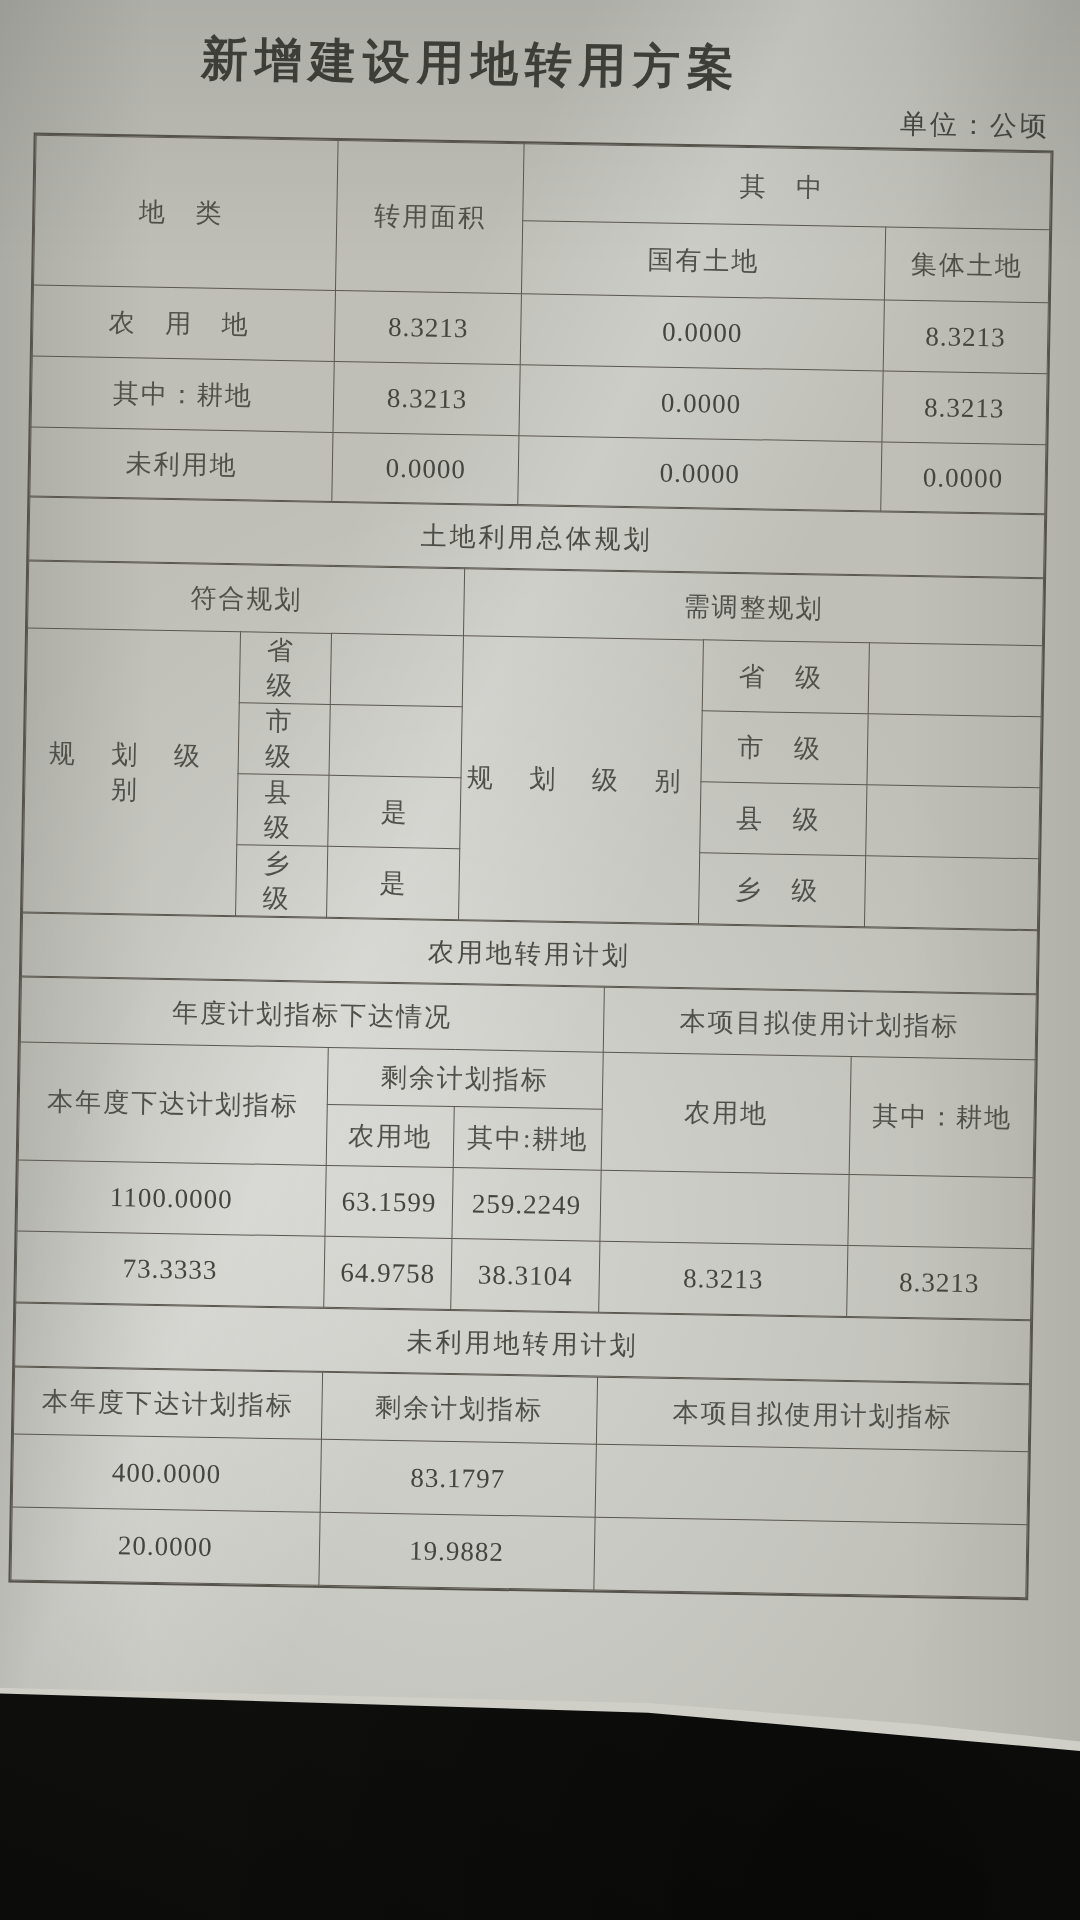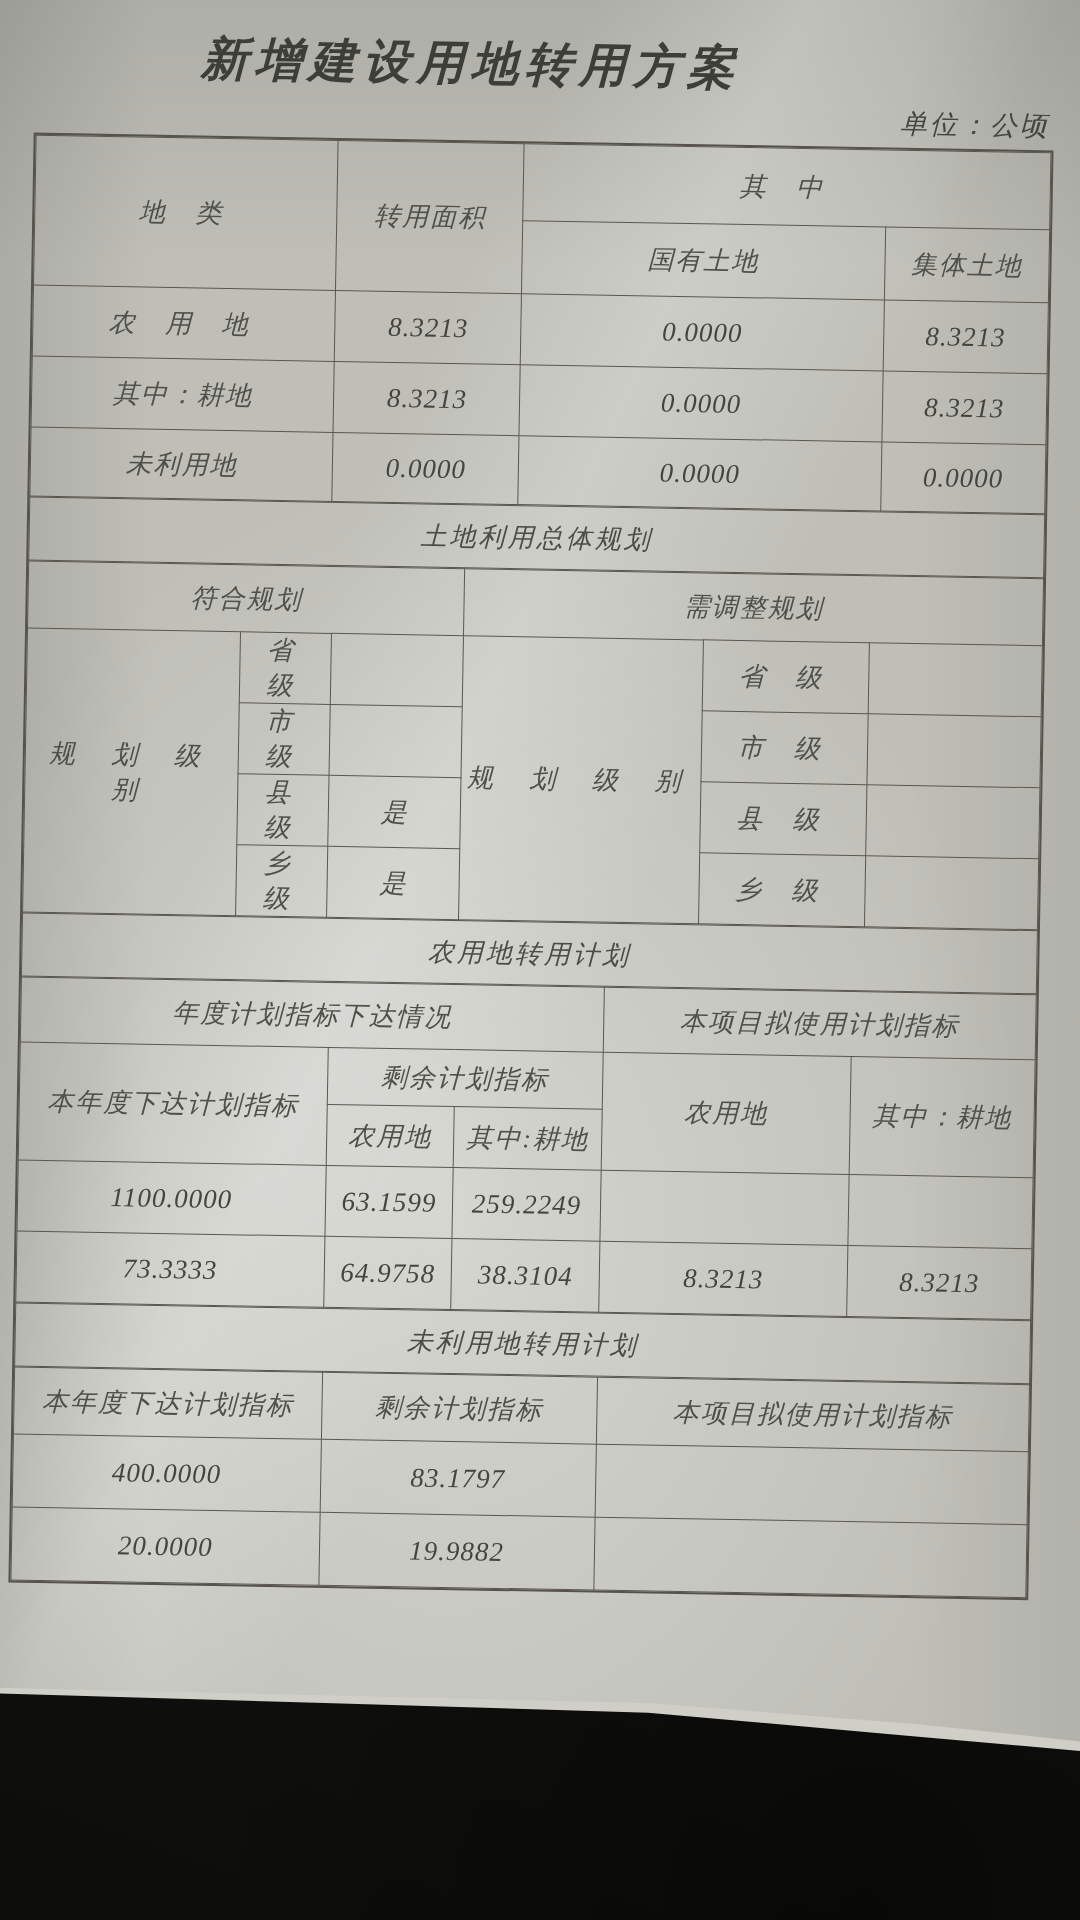--- a/index.html
+++ b/index.html
@@ -19,21 +19,20 @@
   .paper{
     position:absolute;inset:0;
     background:
       linear-gradient(115deg, rgba(255,255,255,0) 30%, rgba(255,255,255,.22) 41%, rgba(255,255,255,0) 54%),
       radial-gradient(75% 55% at 42% 64%, rgba(255,255,255,.34), rgba(255,255,255,0) 72%),
       linear-gradient(to right, rgba(0,0,0,.10), rgba(0,0,0,0) 14%),
       linear-gradient(to left, rgba(0,0,0,.07), rgba(0,0,0,0) 16%),
       linear-gradient(to bottom, rgba(0,0,0,.09), rgba(0,0,0,0) 14%),
       #bfbfb8;
     clip-path:polygon(0% 0%,100% 0%,100% 90.7%,85% 89.8%,60% 88.7%,30% 88.3%,0% 87.9%);
-    font-style:italic;
   }
   .content{position:absolute;inset:0;transform:rotate(1deg);transform-origin:0 0;color:#4c4c46;}
   .title{
     position:absolute;top:24px;left:0;width:944px;text-align:center;
     font-size:47px;font-weight:700;letter-spacing:7px;color:#3e3e39;
   }
   .unit{position:absolute;top:90px;left:36px;width:1016px;text-align:right;font-size:27px;letter-spacing:3px;color:#45453f;}
   .doc-table{position:absolute;top:132px;left:36px;width:1016px;border:2px solid #55524b;background:transparent;}
   table{width:100%;border-collapse:collapse;table-layout:fixed;}
   table + table{border-top:1px solid #55524b;}

